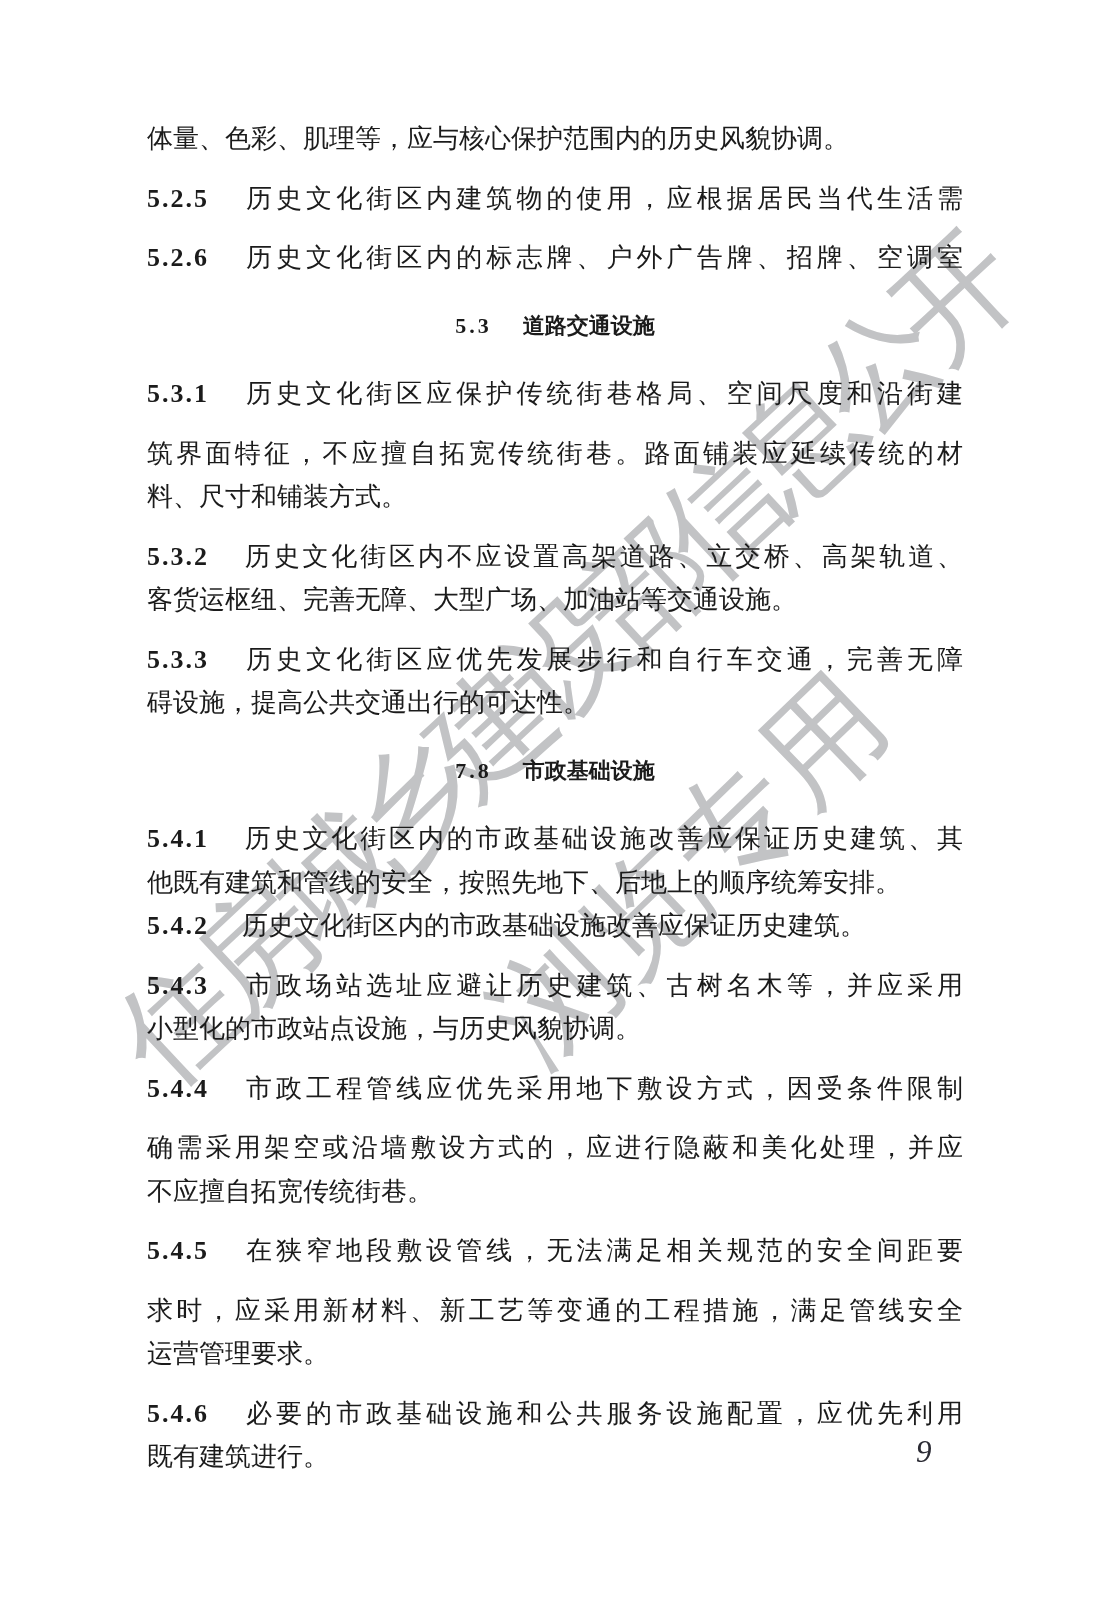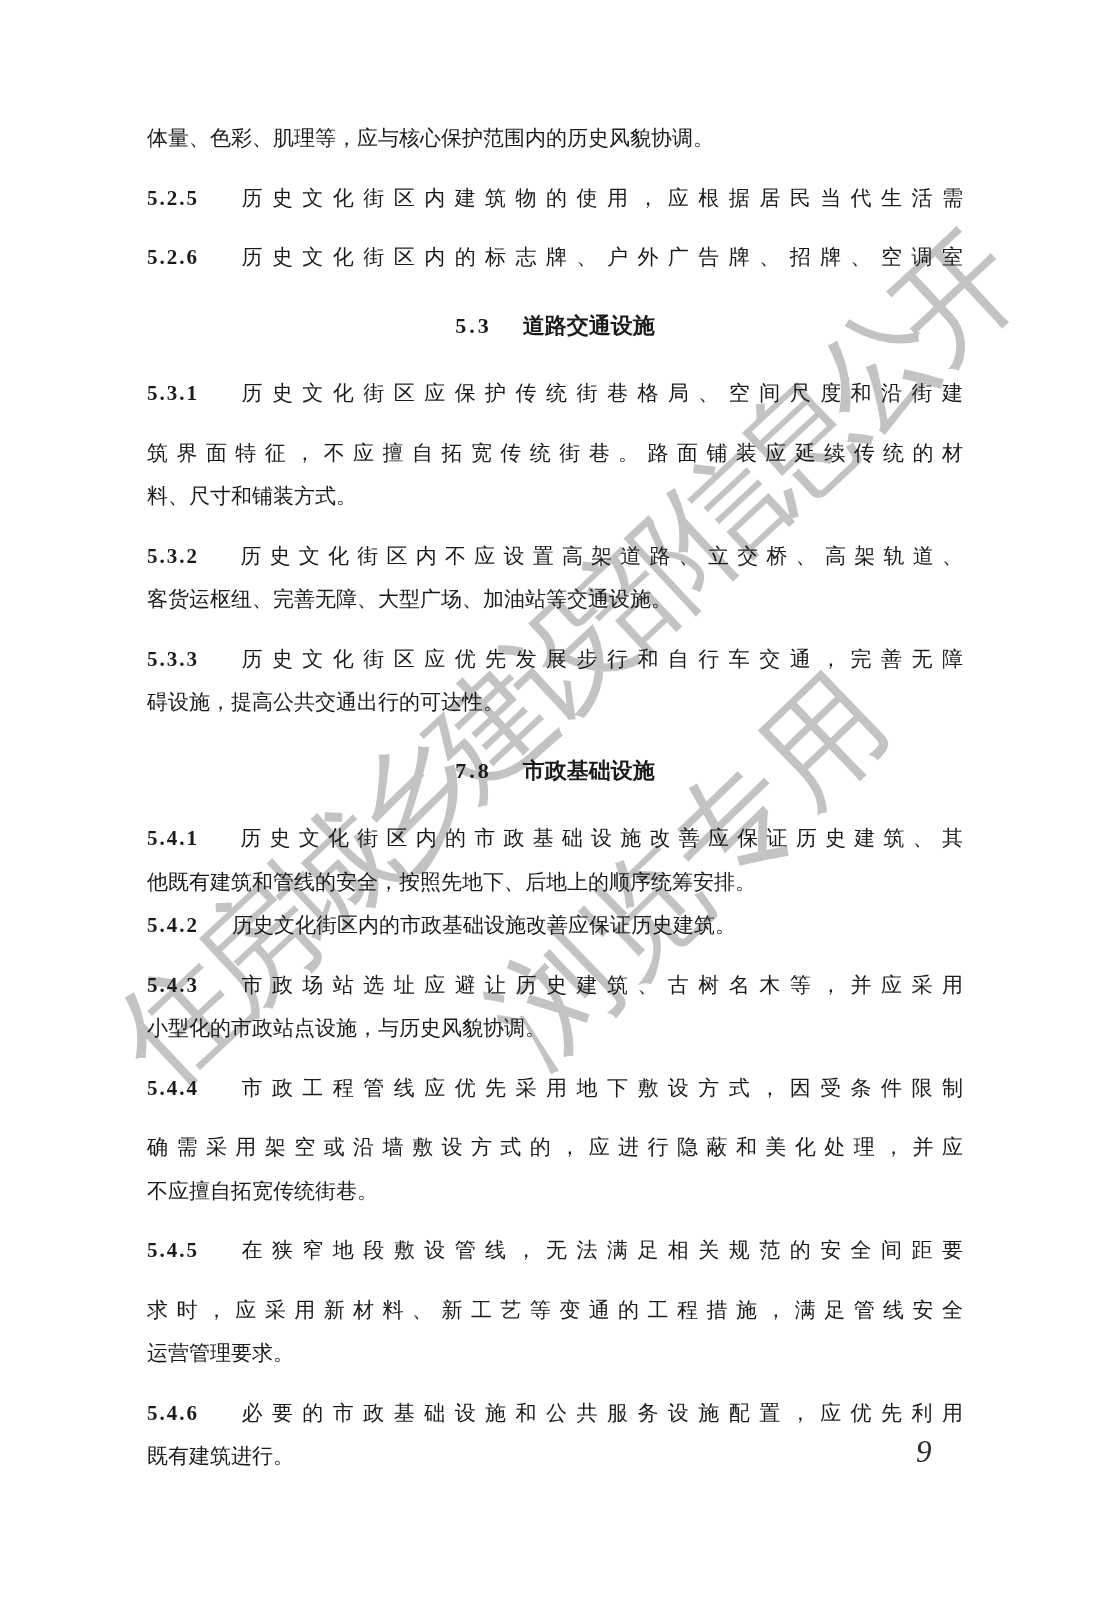--- a/index.html
+++ b/index.html
@@ -35,21 +35,21 @@
   }
   
   .text-block {
     position:absolute;
     left:147px; top:117px; width:816px;
     color:#1b1b1b;
     z-index:1;
   }
   .line {
     height:43.5px; line-height:43.5px;
-    font-size:21px;
+    font-size:26px;
     white-space:nowrap;
   }
   .line.fill {
     white-space:normal;
     text-align:justify;
     text-align-last:justify;
     margin-top:16px;
   }
   .num {
     font-weight:bold;

